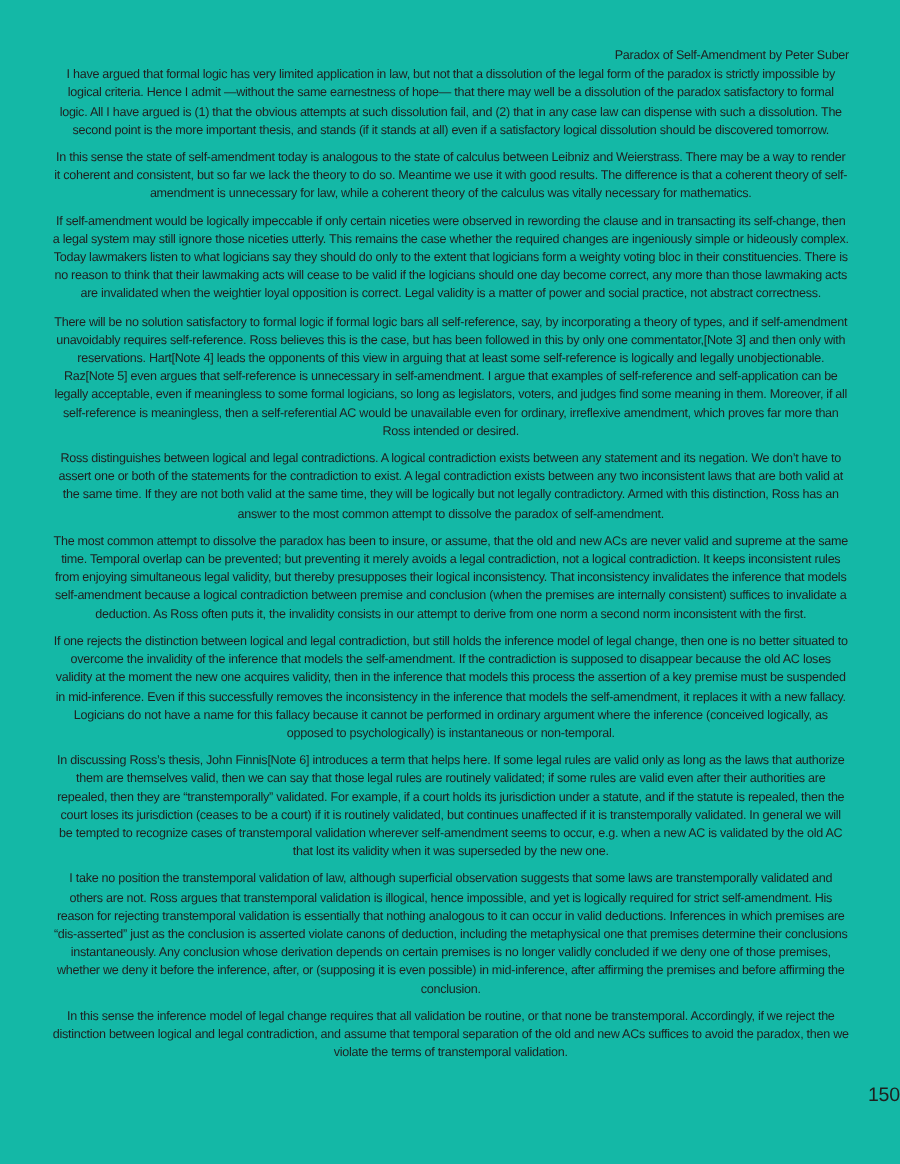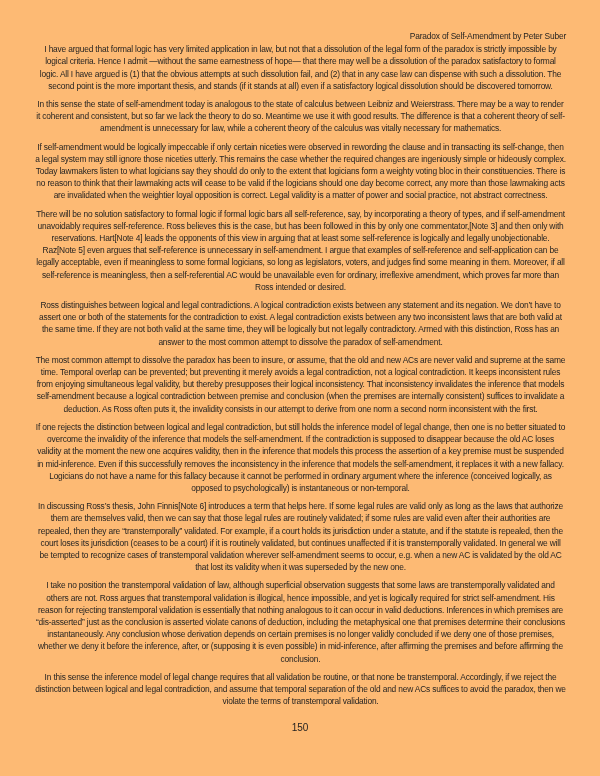--- a/index.html
+++ b/index.html
@@ -6,21 +6,21 @@
   html, body {
     width: 600px;
     height: 776px;
     background: #ffffff;
     font-family: "Liberation Sans", sans-serif;
   }
   .page {
     position: relative;
     width: 600px;
     height: 776px;
-    background: #fdba74;
+    background: #14b8a6;
     padding: 30px 34px 0 35px;
     overflow: hidden;
   }
   .doc-text {
     color: #1f1f1f;
     font-size: 8.4px;
     line-height: 12.2px;
     letter-spacing: -0.18px;
     text-align: left;
   }
@@ -34,23 +34,23 @@
   }
   .doc-body p {
     margin: 0 0 6px 0;
     text-align: center;
   }
   .page-number {
     position: absolute;
     top: 722px;
     left: 0;
     right: 0;
-    text-align: center;
+    text-align: right;
     color: #1f1f1f;
-    font-size: 10px;
+    font-size: 13px;
     letter-spacing: -0.1px;
   }
 </style>
 </head>
 <body>
 
 <div class="page">
   <div class="header-title">Paradox of Self-Amendment by Peter Suber</div>
 
   <div class="doc-body doc-text">

